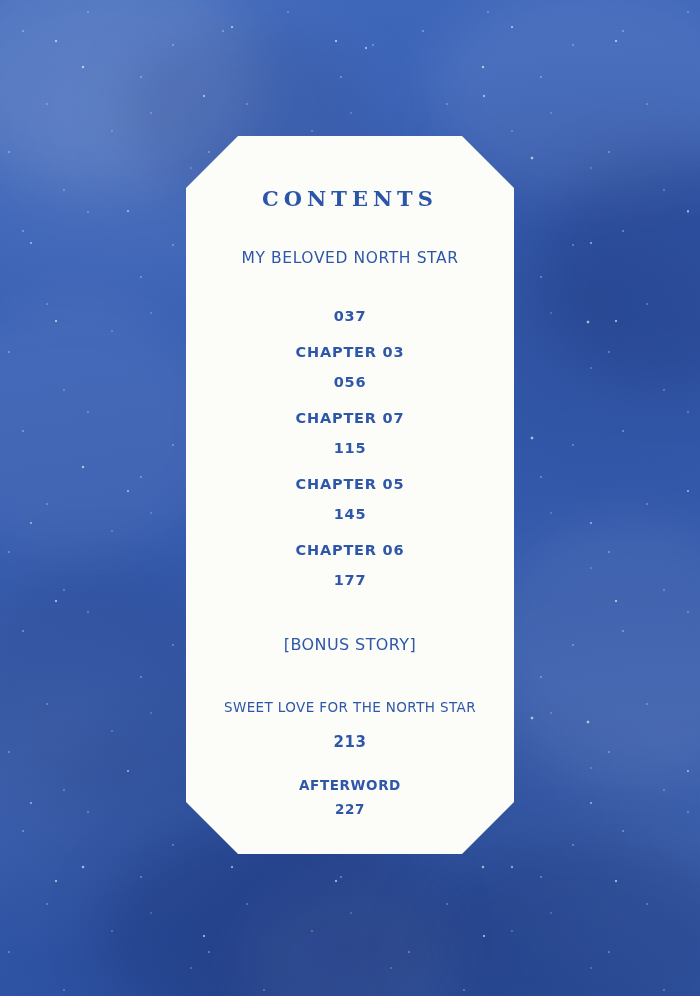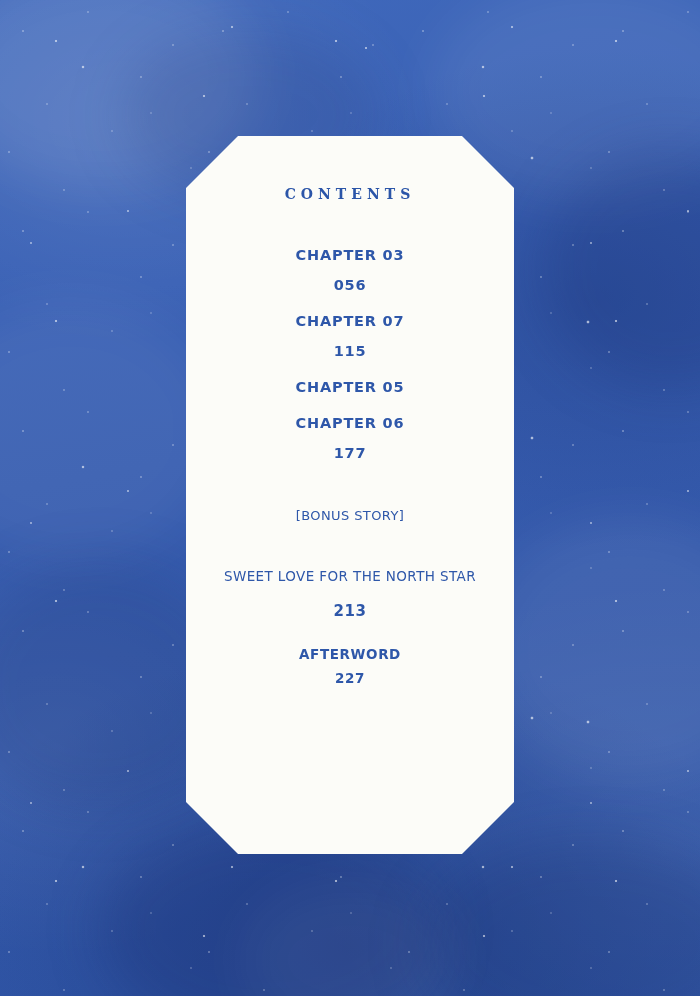--- a/index.html
+++ b/index.html
@@ -104,21 +104,21 @@
     inset: 0;
     padding: 40px 24px 24px 24px;
     box-sizing: border-box;
     text-align: center;
     color: #2d55a6;
   }
 
   .contents-title {
     font-family: "DejaVu Serif", serif;
     font-weight: bold;
-    font-size: 14px;
+    font-size: 21px;
     letter-spacing: 5px;
     color: #2b55a8;
     margin: 10px 0 0 0;
   }
 
   .story-title {
     font-family: "DejaVu Sans", sans-serif;
     font-size: 15.5px;
     letter-spacing: 0.6px;
     color: #2e57a9;
@@ -148,21 +148,21 @@
     color: #2e57a9;
     line-height: 1.45;
     padding-top: 9px;
   }
 
   .bonus-block {
     margin-top: 42px;
   }
   .bonus-tag {
     font-family: "DejaVu Sans", sans-serif;
-    font-size: 13px;
+    font-size: 16px;
     letter-spacing: 0.4px;
     color: #2e57a9;
     line-height: 1.5;
   }
   .bonus-title {
     font-family: "DejaVu Sans", sans-serif;
     font-size: 13.5px;
     letter-spacing: 0.4px;
     color: #2e57a9;
     line-height: 1.5;
@@ -212,39 +212,42 @@
 
   <div class="stars stars-sm"></div>
   <div class="stars stars-md"></div>
   <div class="stars stars-lg"></div>
 
   <div id="contents-card">
     <div class="card-inner">
 
       <div class="contents-title">CONTENTS</div>
 
+      <div class="story-title">MY BELOVED NORTH STAR</div>
 
       <div class="toc-list">
 
 
         <div class="toc-entry">
+          <div class="toc-page">037</div>
         </div>
 
         <div class="toc-entry">
           <div class="toc-chapter">CHAPTER 03</div>
           <div class="toc-page">056</div>
         </div>
 
         <div class="toc-entry">
           <div class="toc-chapter">CHAPTER 07</div>
           <div class="toc-page">115</div>
         </div>
 
         <div class="toc-entry">
           <div class="toc-chapter">CHAPTER 05</div>
+          <div class="toc-page">145</div>
         </div>
 
         <div class="toc-entry">
           <div class="toc-chapter">CHAPTER 06</div>
           <div class="toc-page">177</div>
         </div>
 
       </div>
 
       <div class="bonus-block">

